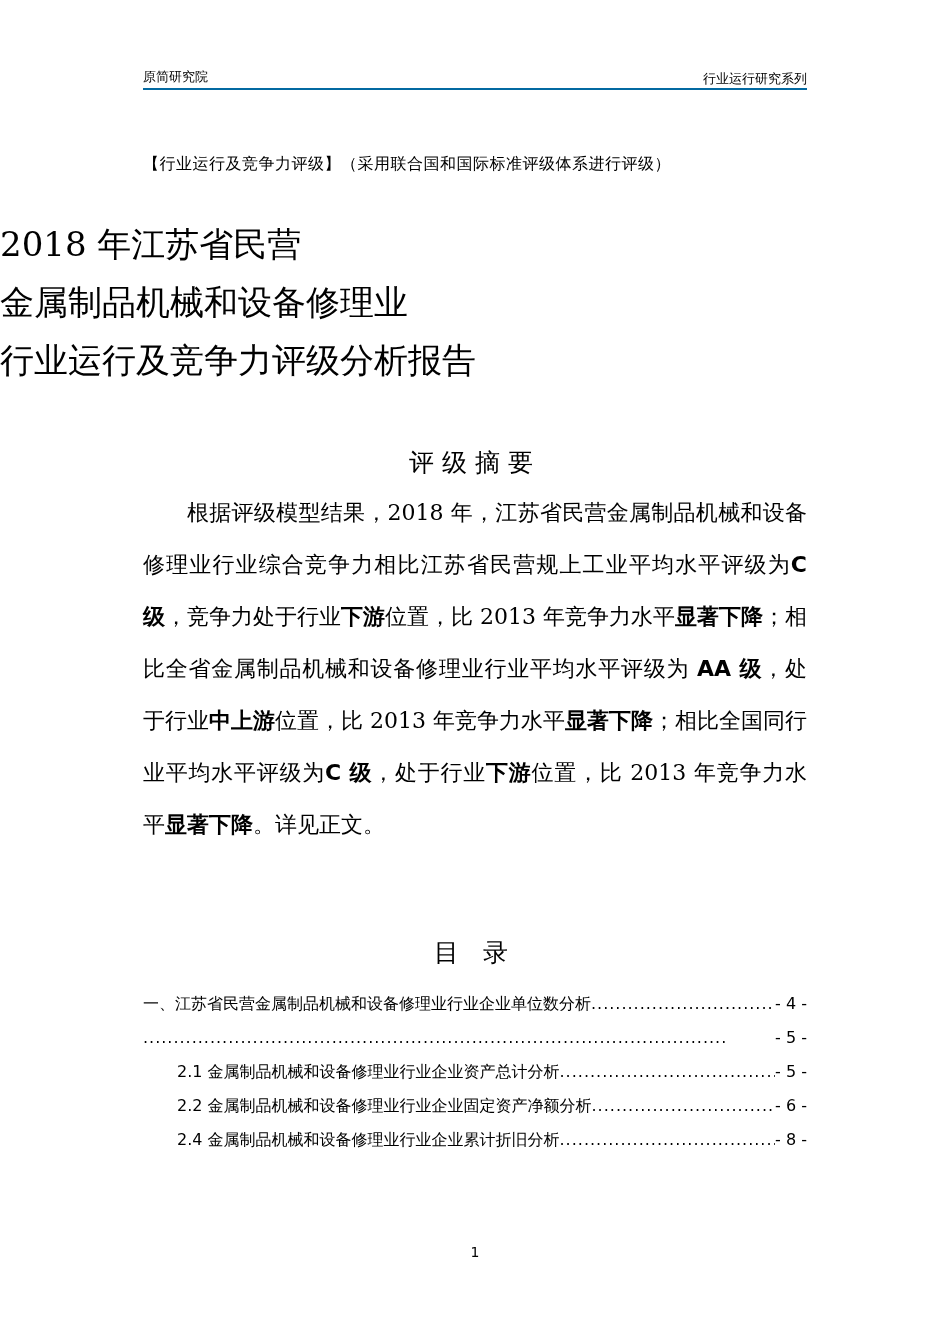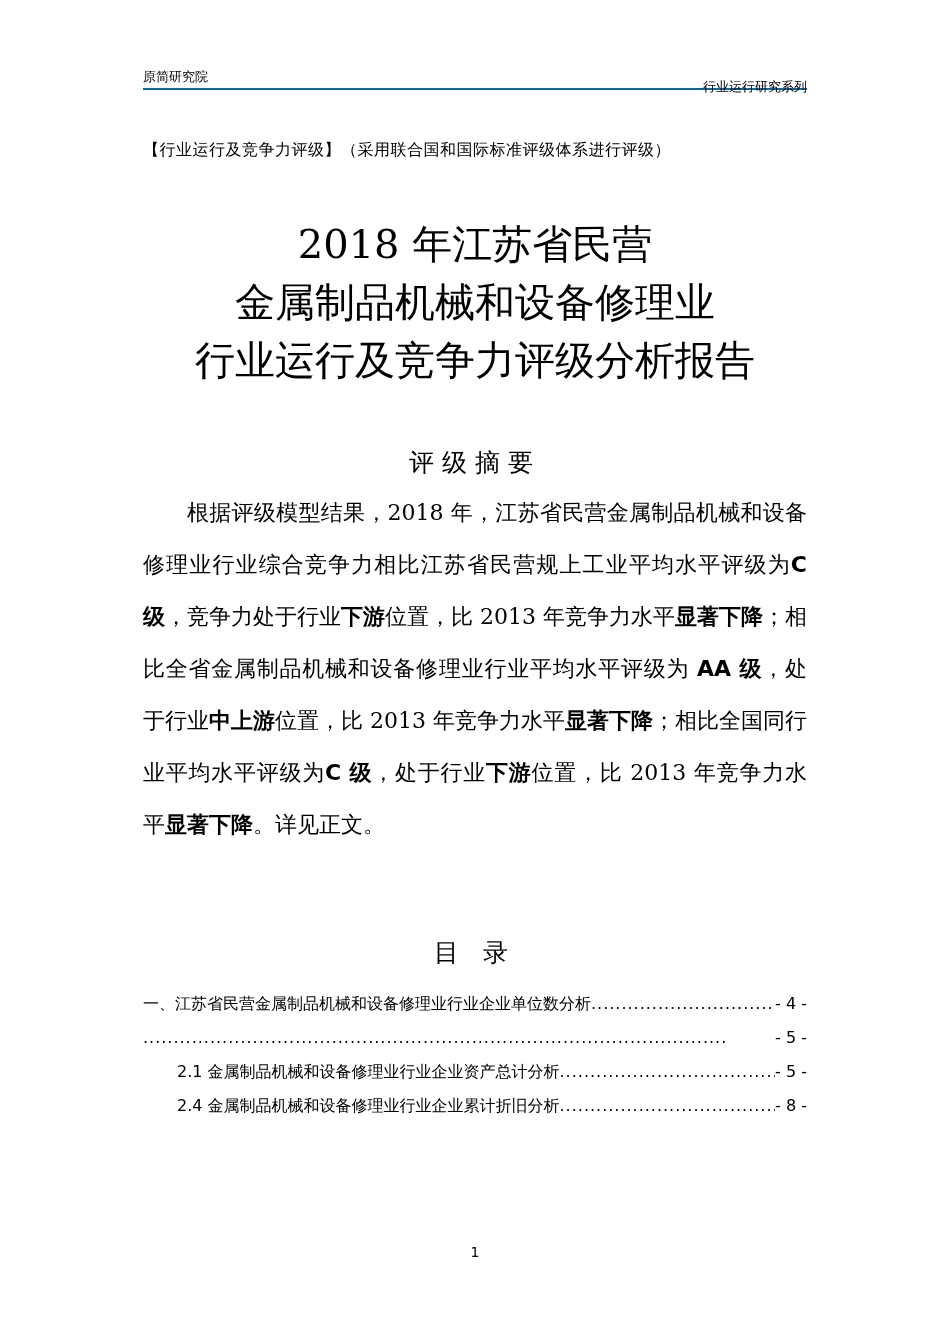--- a/index.html
+++ b/index.html
@@ -2,23 +2,23 @@
 <html><head>
 <meta charset="utf-8">
 <style>
   html, body { margin:0; padding:0; background:#ffffff; }
   body { width:950px; height:1344px; position:relative; overflow:hidden;
          font-family:"DejaVu Serif","Liberation Serif",serif; color:#000; }
   .hdr { position:absolute; left:143px; right:143px; top:66px; height:22px;
          border-bottom:2px solid #0369a1; font-family:"DejaVu Sans","Liberation Sans",sans-serif;
          font-size:13px; line-height:18px; }
   .hdr .l { position:absolute; left:0; top:2px; }
-  .hdr .r { position:absolute; right:0; top:12px; }
-  .tag { position:absolute; left:143px; top:140px; font-size:16px; font-family:"DejaVu Sans","Liberation Sans",sans-serif; letter-spacing:0.5px; white-space:nowrap; }
-  .title { position:absolute; left:0; right:0; top:215px; text-align:center; font-size:40px; line-height:58px; }
+  .hdr .r { position:absolute; right:0; top:4px; }
+  .tag { position:absolute; left:143px; top:154px; font-size:16px; font-family:"DejaVu Sans","Liberation Sans",sans-serif; letter-spacing:0.5px; white-space:nowrap; }
+  .title { position:absolute; left:0; right:0; top:215px; text-align:left; font-size:34px; line-height:58px; }
   .title div { white-space:nowrap; }
   .sec-h { position:absolute; left:0; right:0; text-align:center; font-family:"DejaVu Sans","Liberation Sans",sans-serif; font-weight:normal; font-size:25px; letter-spacing:8px; }
   .summary { position:absolute; left:143px; width:664px; top:487px; font-size:22px; line-height:52px; text-align:justify; }
   .summary p { margin:0; text-indent:2em; }
   .summary b { font-family:"DejaVu Sans","Liberation Sans",sans-serif; font-weight:bold; }
   .toc { position:absolute; left:143px; width:664px; top:987px; font-family:"DejaVu Sans","Liberation Sans",sans-serif; font-size:16px; }
   .toc .row { display:flex; align-items:baseline; height:34px; line-height:34px; white-space:nowrap; }
   .toc .row.sub { padding-left:34px; }
   .toc .lbl { flex:0 0 auto; }
   .toc .dots { flex:1 1 auto; overflow:hidden; color:#000; letter-spacing:1px; }
@@ -59,19 +59,24 @@
     <div class="row">
       <span class="dots"></span>
       <span class="pg">- 5 -</span>
     </div>
     <div class="row sub">
       <span class="lbl">2.1 金属制品机械和设备修理业行业企业资产总计分析</span>
       <span class="dots"></span>
       <span class="pg">- 5 -</span>
     </div>
     <div class="row sub">
+      <span class="lbl">2.2 金属制品机械和设备修理业行业企业固定资产净额分析</span>
+      <span class="dots"></span>
+      <span class="pg">- 6 -</span>
+    </div>
+    <div class="row sub">
       <span class="lbl">2.4 金属制品机械和设备修理业行业企业累计折旧分析</span>
       <span class="dots"></span>
       <span class="pg">- 8 -</span>
     </div>
   </div>
 
 <div class="pagenum">1</div>
 
 </body></html>

